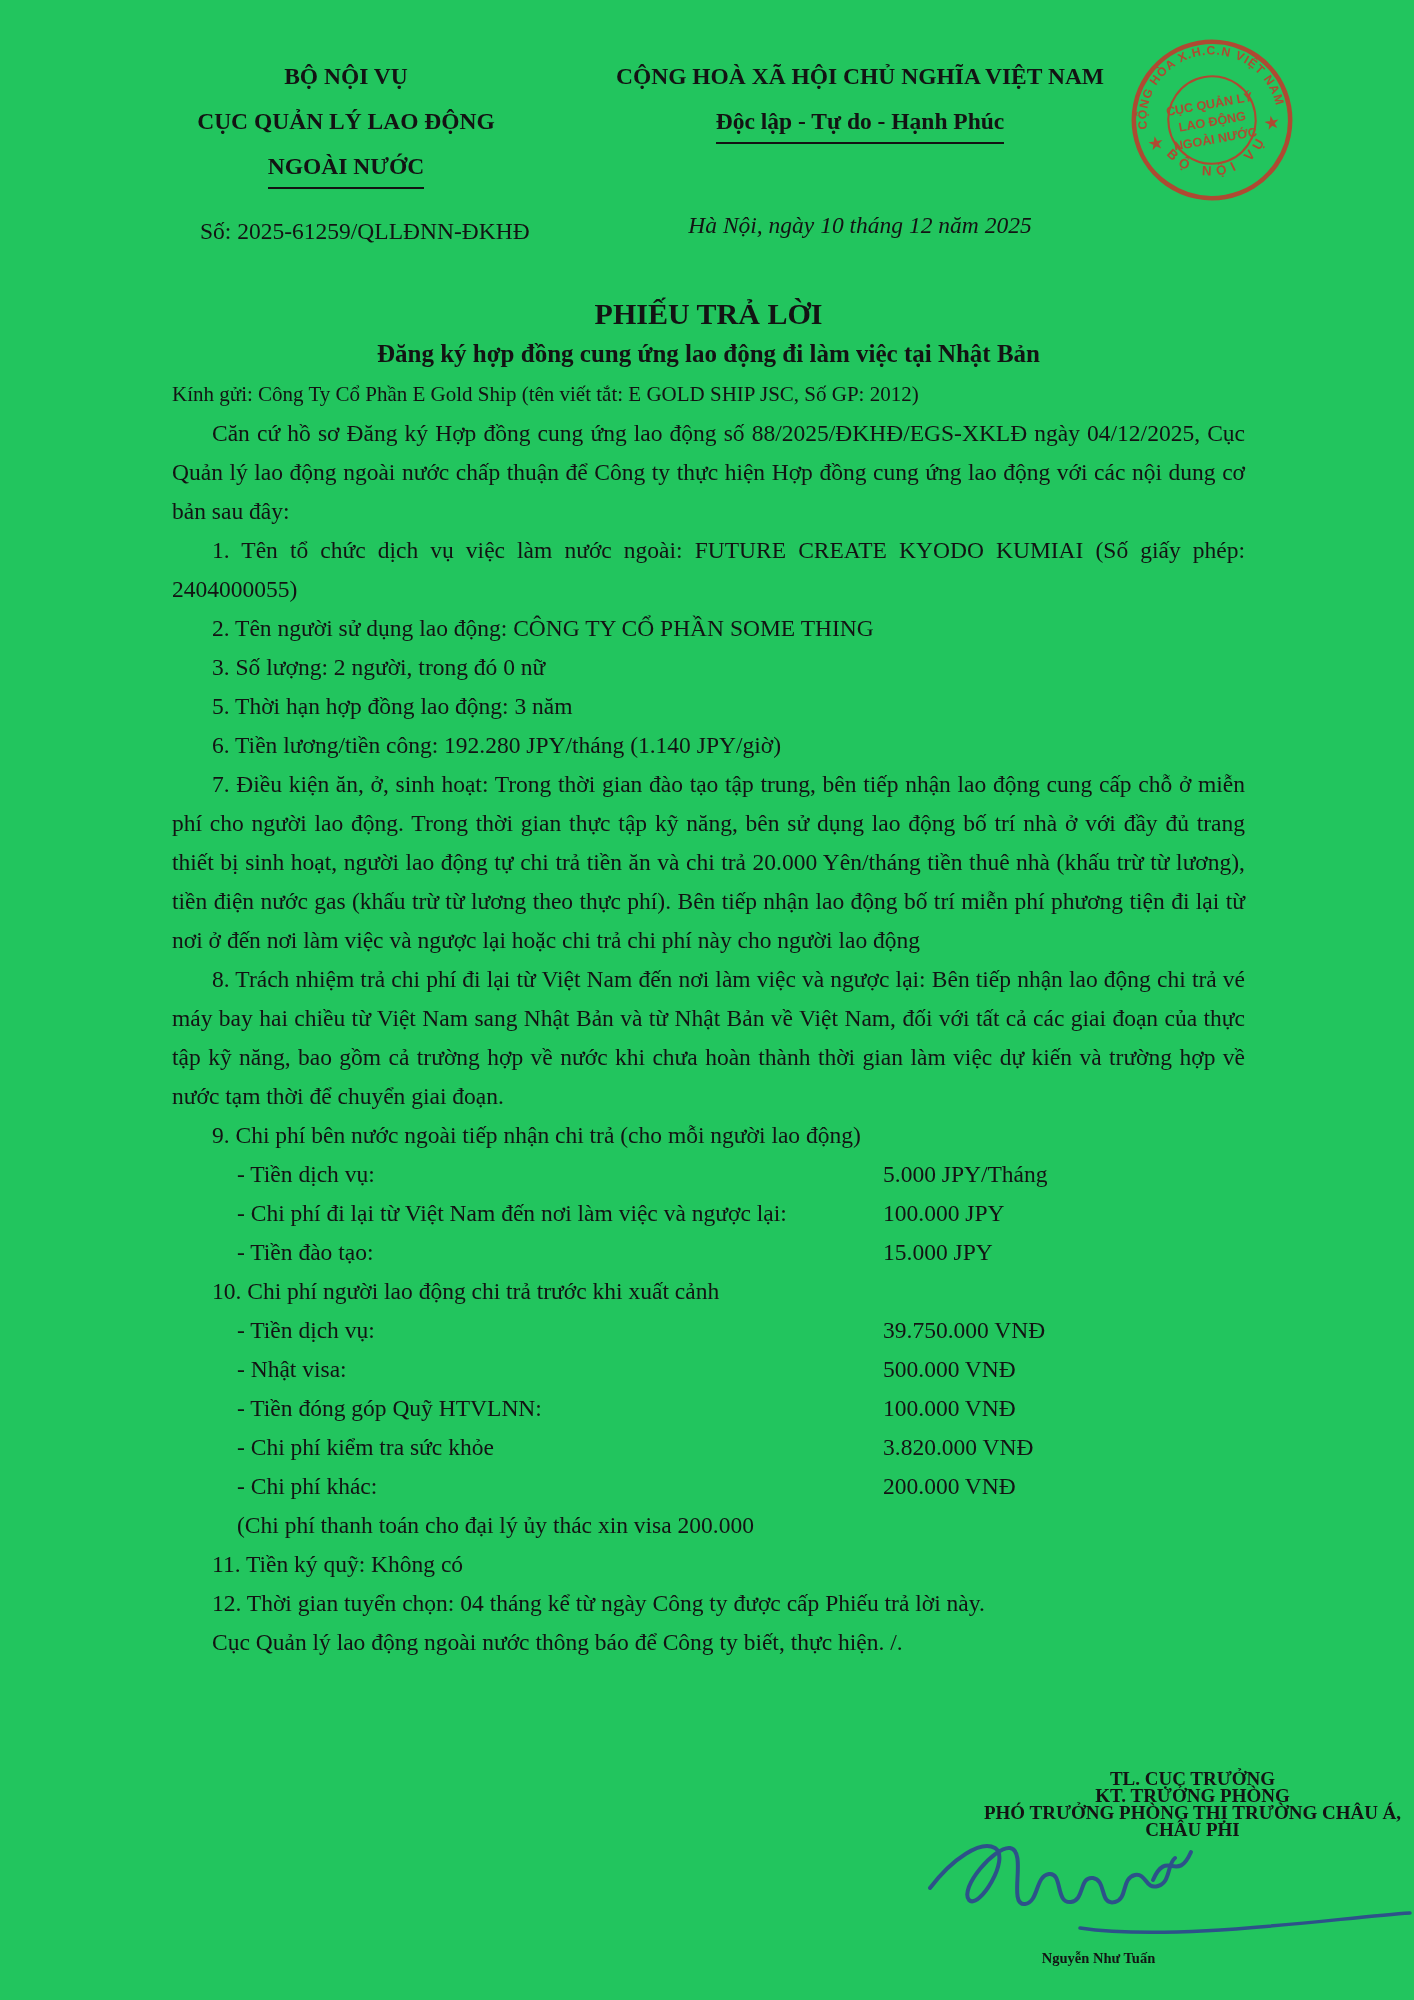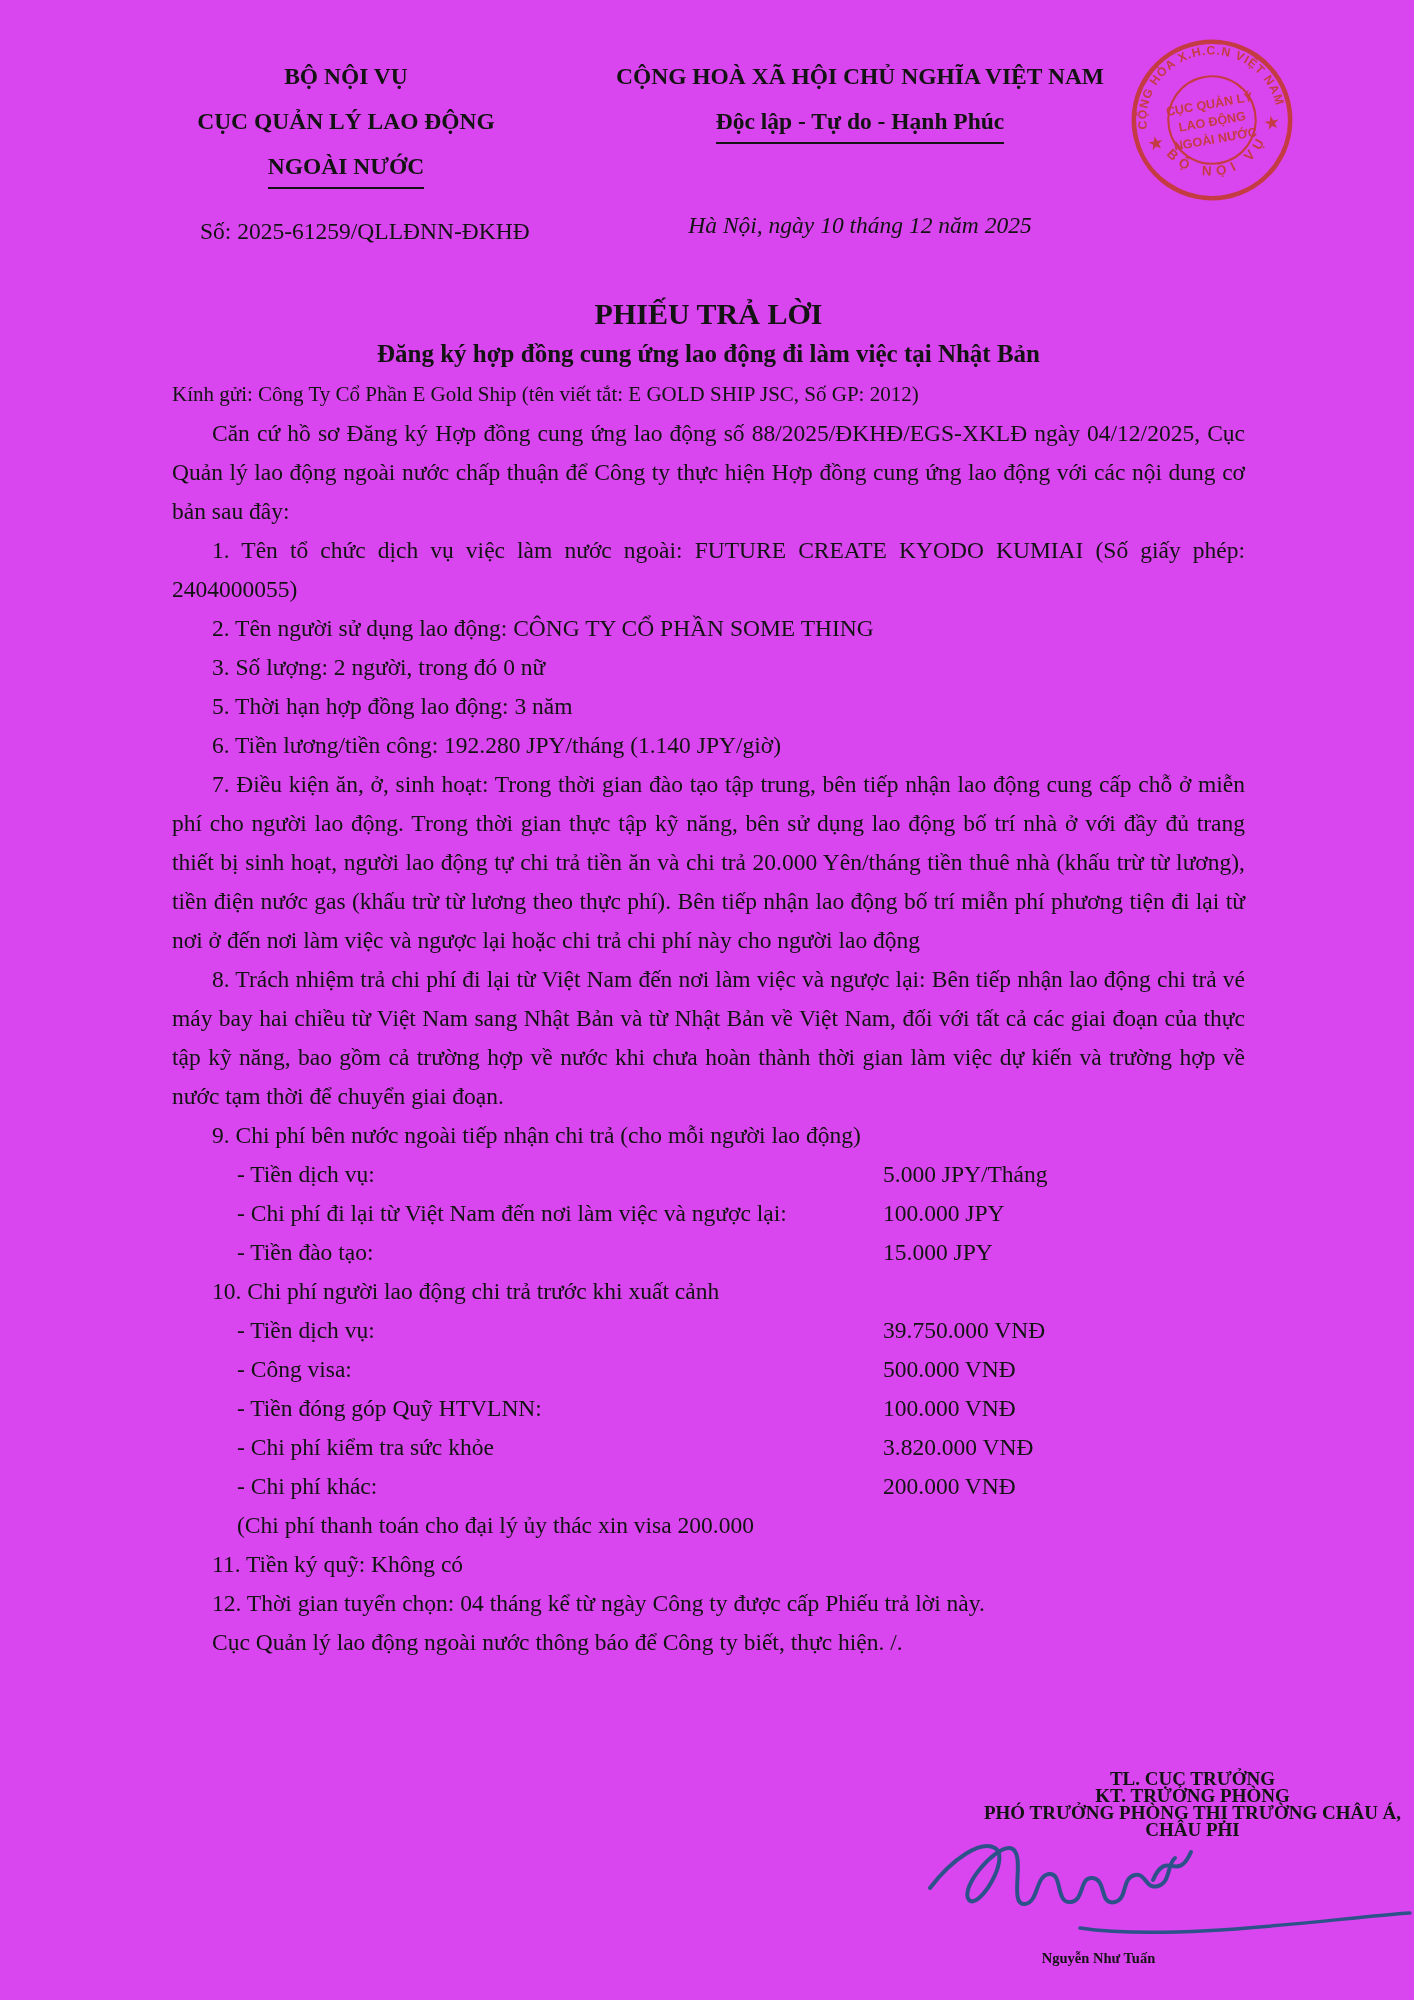--- a/index.html
+++ b/index.html
@@ -1,20 +1,20 @@
 <!DOCTYPE html>
 <html><head>
 <meta charset="utf-8">
 <style>
   * { box-sizing: border-box; margin: 0; padding: 0; }
   html,body { background:#ffffff; }
   .page {
     position: relative;
     width: 1414px; height: 2000px;
-    background: #d946ef;
+    background: #22c55e;
     font-family: "Liberation Serif", "DejaVu Serif", serif;
     color: #131313;
     overflow: hidden;
   }
   
   .hdr-left {
     position: absolute; left: 150px; top: 54px; width: 392px;
     text-align: center; font-weight: bold; font-size: 23.5px; line-height: 45px;
   }
   .hdr-right {
@@ -123,21 +123,21 @@
       <span>- Tiền đào tạo:</span>
       <span class="fee-value">15.000 JPY</span>
     </div>
 
     <p class="para">10. Chi phí người lao động chi trả trước khi xuất cảnh</p>
     <div class="fee-row">
       <span>- Tiền dịch vụ:</span>
       <span class="fee-value">39.750.000 VNĐ</span>
     </div>
     <div class="fee-row">
-      <span>- Công visa:</span>
+      <span>- Nhật visa:</span>
       <span class="fee-value">500.000 VNĐ</span>
     </div>
     <div class="fee-row">
       <span>- Tiền đóng góp Quỹ HTVLNN:</span>
       <span class="fee-value">100.000 VNĐ</span>
     </div>
     <div class="fee-row">
       <span>- Chi phí kiểm tra sức khỏe</span>
       <span class="fee-value">3.820.000 VNĐ</span>
     </div>

